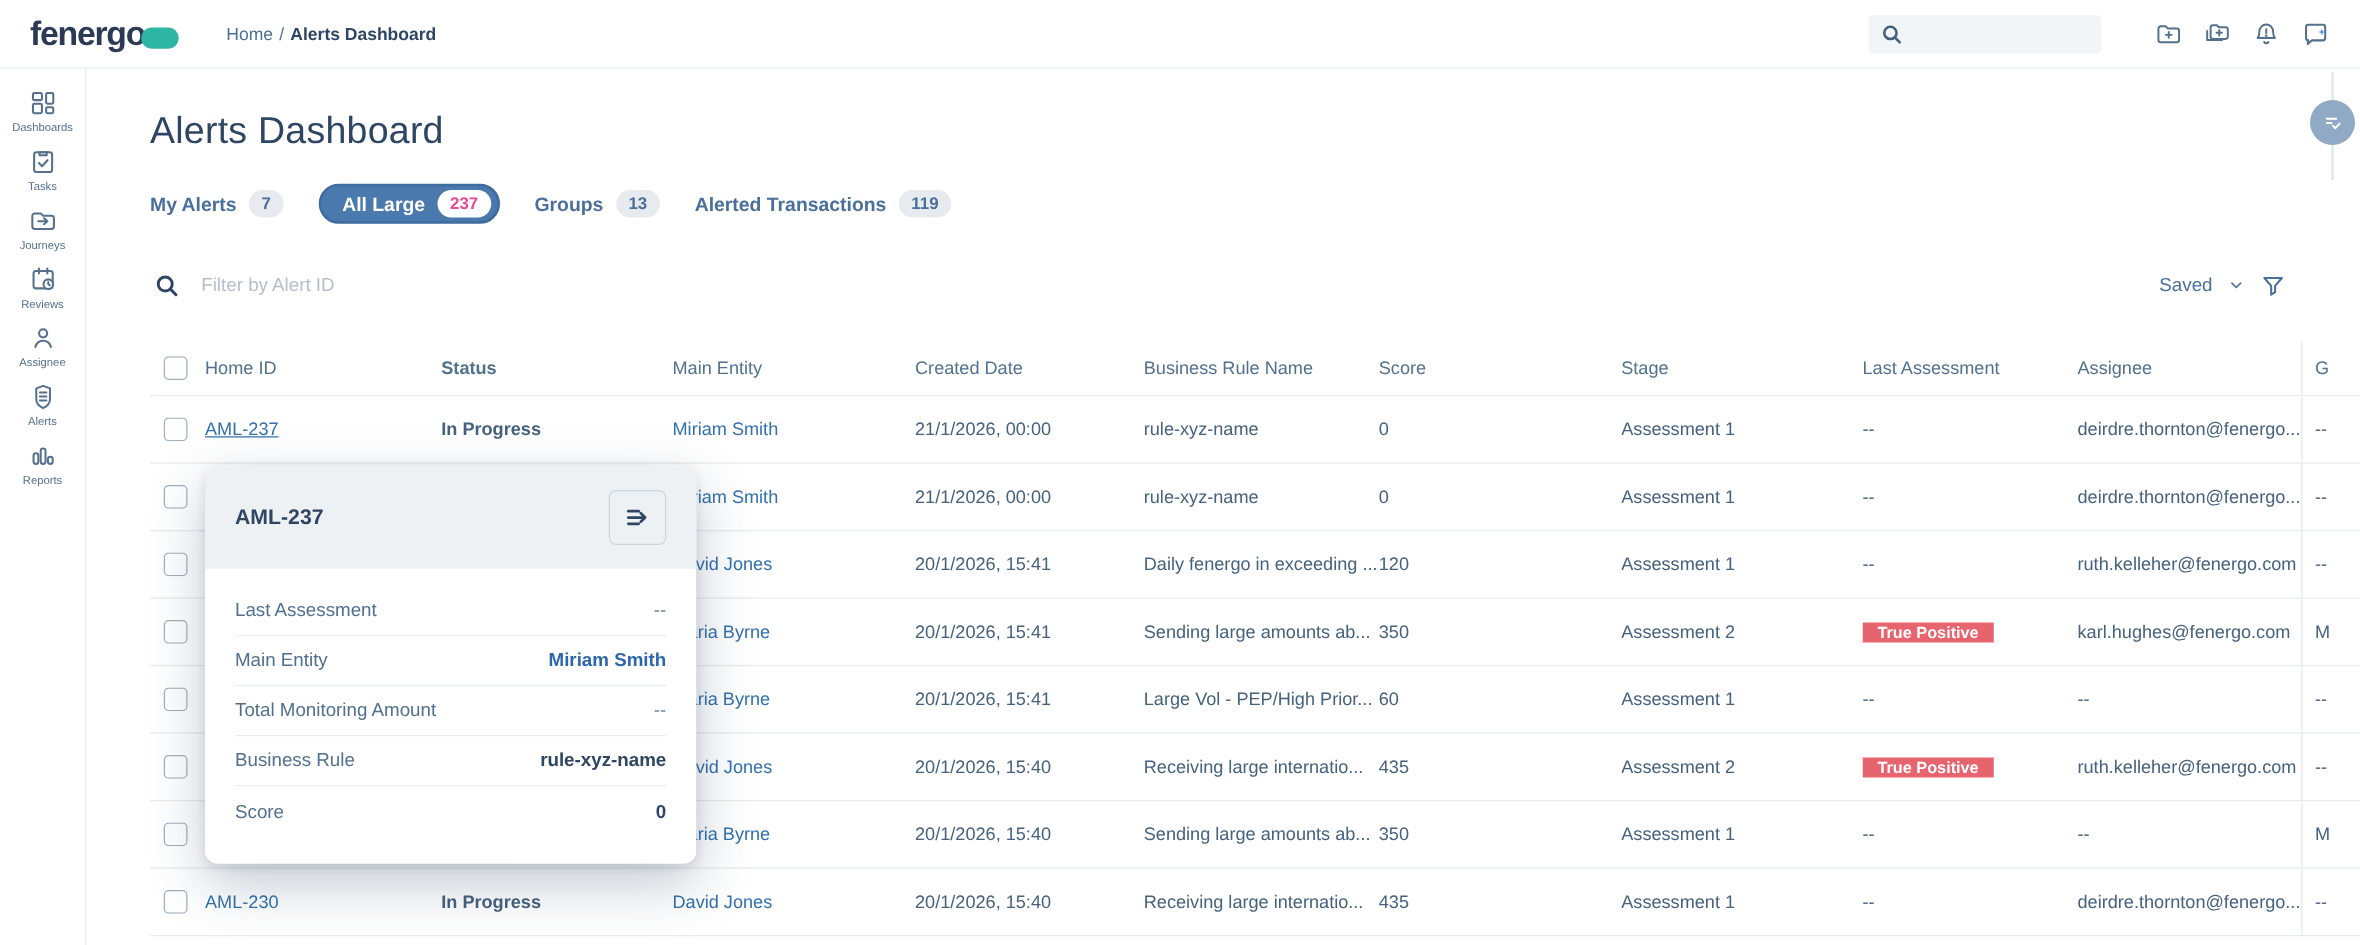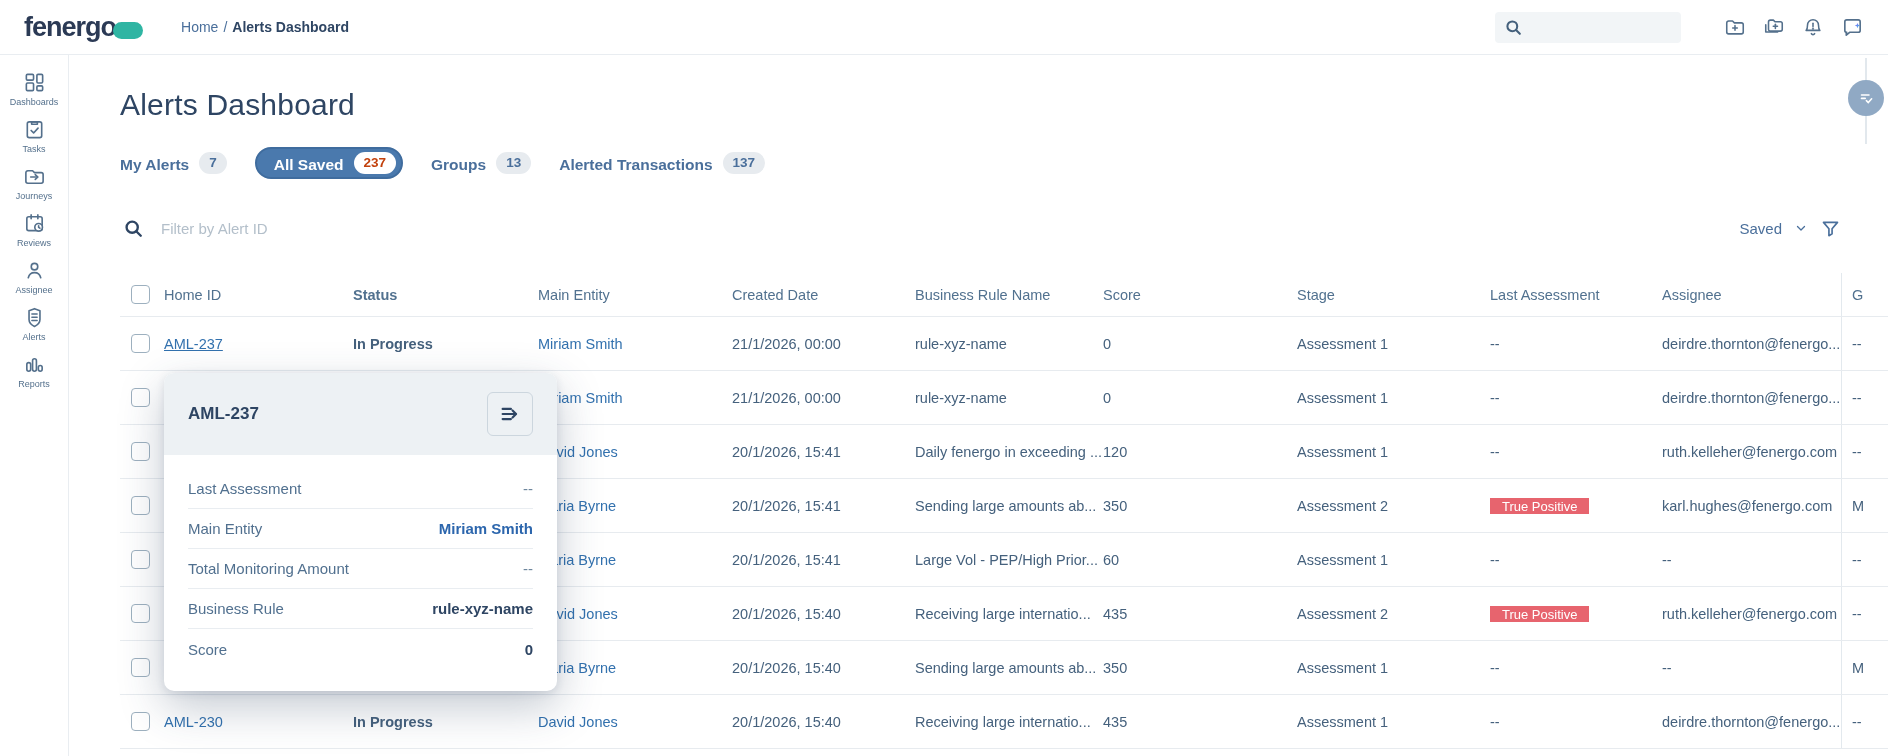--- a/index.html
+++ b/index.html
@@ -36,23 +36,23 @@
   .main { position:absolute; left:69px; top:55px; right:0; bottom:0; padding:0 0 0 51px; }
   .page-title { margin-top:33px; font-size:30px; font-weight:500; color:#2e4563; letter-spacing:.2px; }
 
   .tabs { display:flex; align-items:center; gap:28px; margin-top:25px; height:32px; }
   .tab { display:flex; align-items:flex-end; gap:10px; font-size:15.5px; font-weight:600;
     color:#4a6f9b; cursor:pointer; }
   .count-badge { background:#e7ebef; color:#4a6f9b; font-size:13.5px; font-weight:600;
     border-radius:12px; padding:4px 10px; line-height:1; }
   .tab.active { background:#4a79ad; border:2px solid #3f6c9e; color:#fff;
     border-radius:999px; padding:3px 5px 3px 17px; }
-  .tab.active .count-badge { background:#fff; color:#c2410c; }
-
-  .filterbar { display:flex; align-items:center; margin-top:28px; height:42px; padding-right:47px; }
+  .tab.active .count-badge { background:#fff; color:#ec4899; }
+
+  .filterbar { display:flex; align-items:center; margin-top:28px; height:42px; padding-right:59px; }
   .filter-search-icon { color:#2e4563; margin-left:3px; }
   .filter-input { border:none; outline:none; background:transparent; font-size:15px;
     color:#45617d; margin-left:17px; width:500px; font-family:"Liberation Sans",sans-serif; }
   .filter-input::placeholder { color:#b3bfca; }
   .filter-right { margin-left:auto; display:flex; align-items:center; gap:12px; color:#4a6f9b; }
   .saved-label { font-size:15px; cursor:pointer; }
 
   
   .table { margin-top:24px; }
   .trow { display:flex; align-items:center; height:54px; border-bottom:1px solid #e7ebef; }
@@ -68,21 +68,21 @@
   .c-created { width:183px; flex:none; }
   .c-rule    { width:188px; flex:none; }
   .c-score   { width:194px; flex:none; }
   .c-stage   { width:193px; flex:none; }
   .c-lastass { width:172px; flex:none; }
   .c-assignee{ width:179px; flex:none; }
   .c-group   { flex:1; border-left:1px solid #e3e9ee; align-self:stretch;
     display:flex; align-items:center; padding-left:10px; }
   .link { color:#3271ae; cursor:pointer; }
   .underline { text-decoration:underline; }
-  .tp-badge { background:#e7646e; color:#fff; font-size:13px; font-weight:400;
+  .tp-badge { background:#e7646e; color:#fff; font-size:13px; font-weight:700;
     border-radius:4px; padding:6px 12px; line-height:1; }
 
   
   .popup { position:absolute; left:164px; top:373px; width:393px; height:318px;
     background:#fff; border-radius:10px; z-index:20;
     box-shadow:0 16px 45px rgba(40,60,90,.28), 0 2px 8px rgba(40,60,90,.12); }
   .popup-header { height:82px; background:#edf1f4; border-radius:10px 10px 0 0;
     display:flex; align-items:center; padding:0 24px; }
   .popup-title { font-size:17px; font-weight:700; color:#2e4563; }
   .popup-action { margin-left:auto; width:46px; height:44px; border:1px solid #ccd6de;
@@ -248,30 +248,30 @@
 
   <main class="main">
     <h1 class="page-title">Alerts Dashboard</h1>
 
     <div class="tabs">
       <div class="tab">
         <span>My Alerts</span>
         <span class="count-badge">7</span>
       </div>
       <div class="tab active">
-        <span>All Saved</span>
+        <span>All Large</span>
         <span class="count-badge">237</span>
       </div>
       <div class="tab">
         <span>Groups</span>
         <span class="count-badge">13</span>
       </div>
       <div class="tab">
         <span>Alerted Transactions</span>
-        <span class="count-badge">137</span>
+        <span class="count-badge">119</span>
       </div>
     </div>
 
     <div class="filterbar">
       <span class="filter-search-icon">
         <svg width="21" height="21" viewBox="0 0 24 24" fill="none" stroke="currentColor" stroke-width="2.7" stroke-linecap="round">
           <circle cx="10.5" cy="10.5" r="6.4"></circle>
             <line x1="15.4" y1="15.4" x2="20.3" y2="20.3"></line>
         </svg>
       </span>

